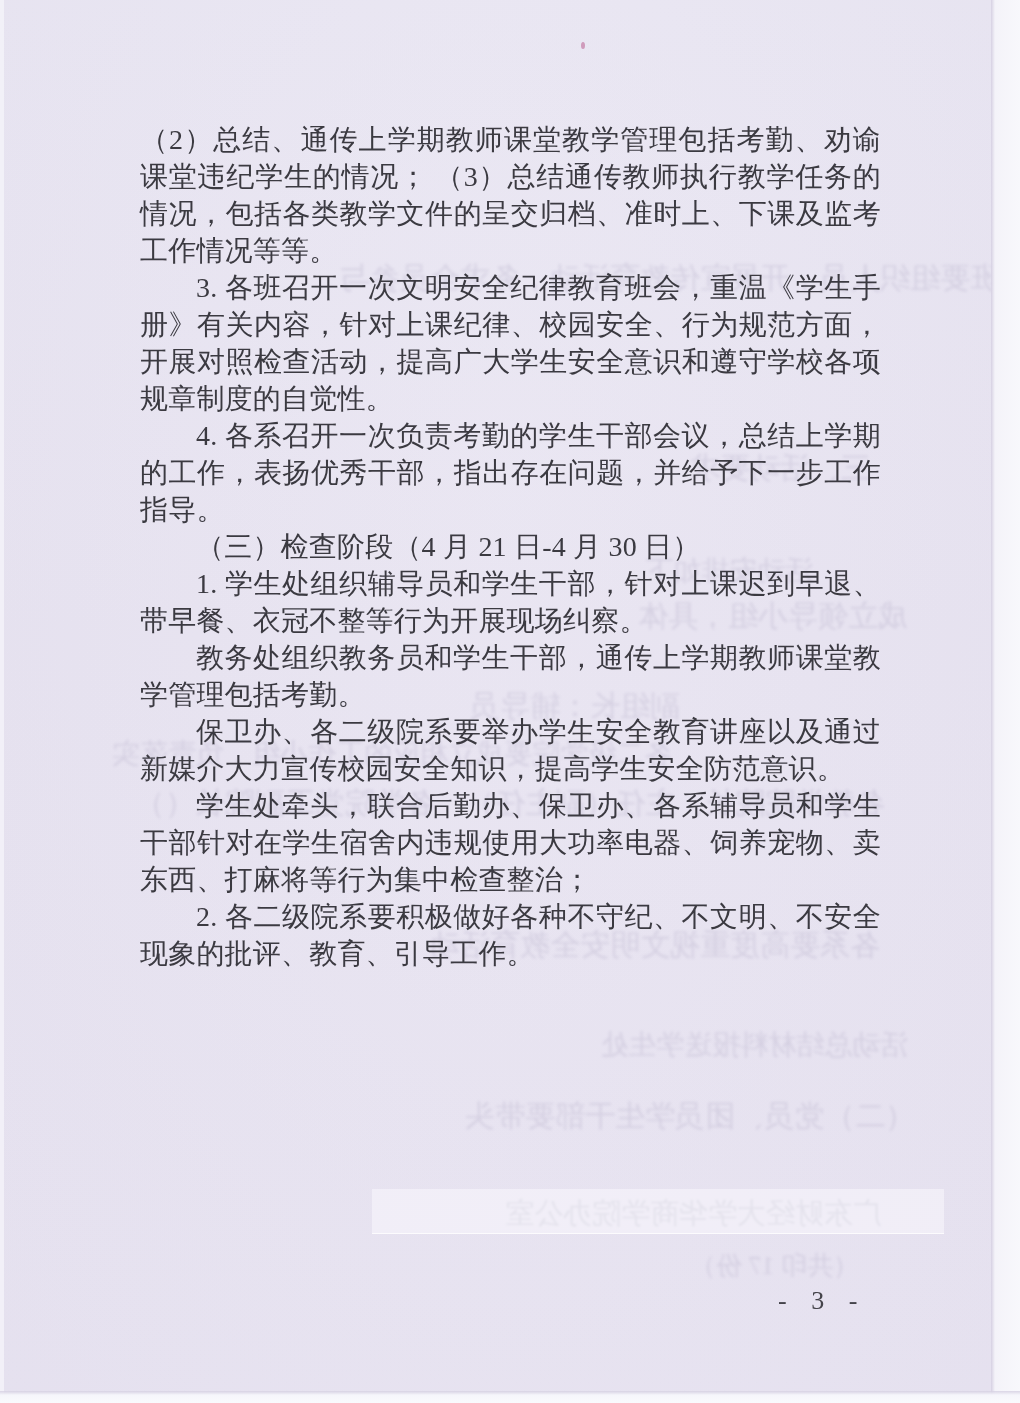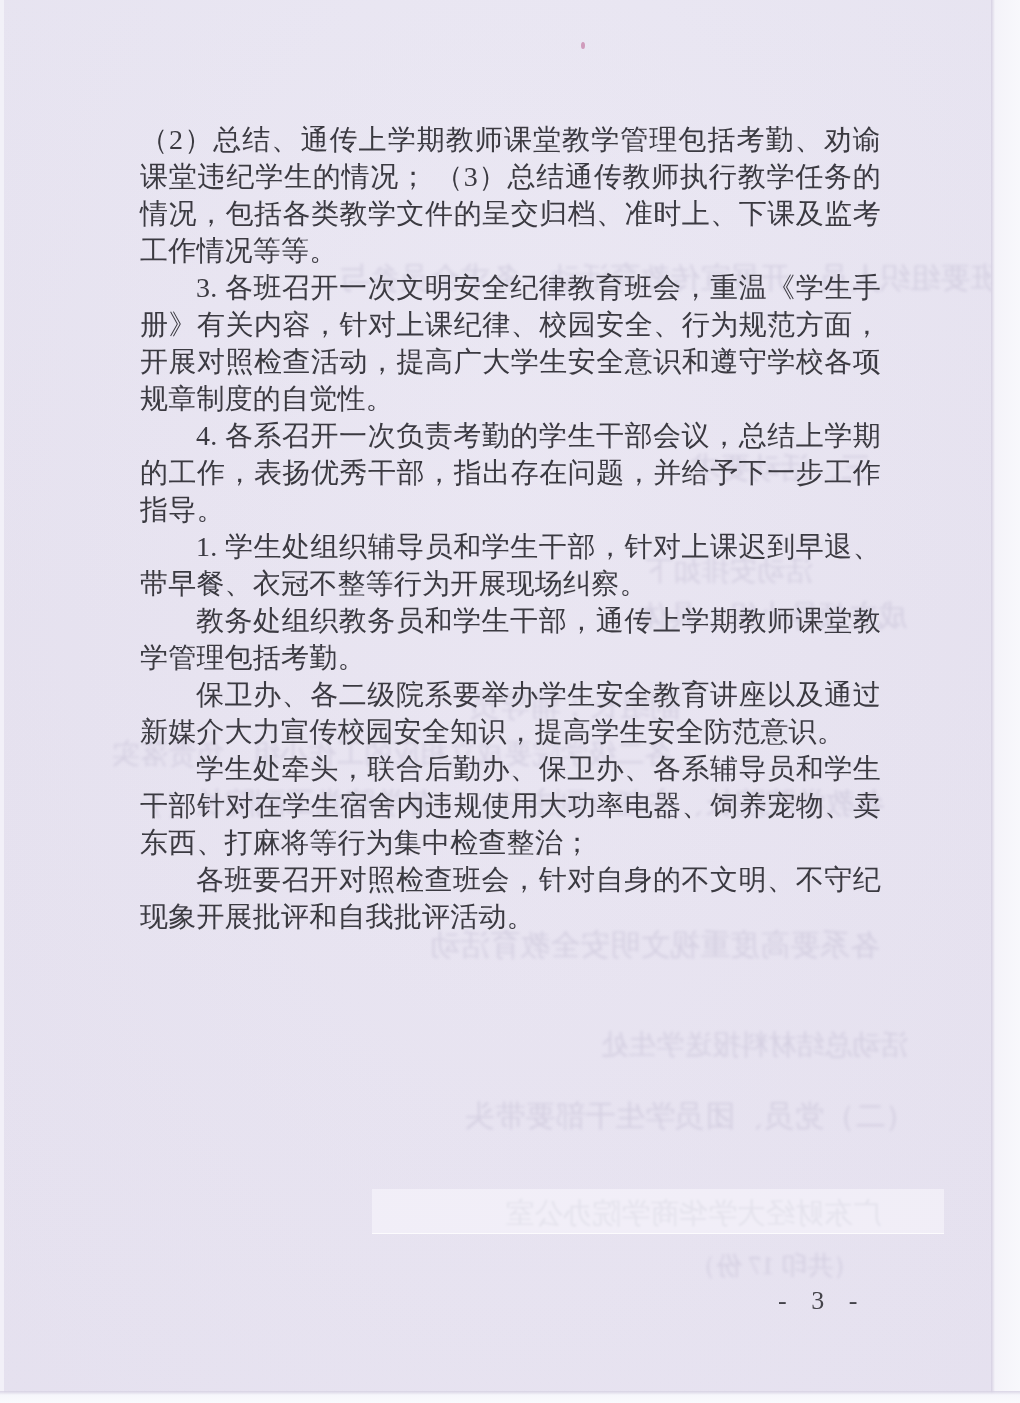--- a/index.html
+++ b/index.html
@@ -100,25 +100,26 @@
     <div class="ghost g-strong" style="top:1194px;left:505px;font-size:29px">广东财经大学华商学院办公室</div>
     <div class="ghost" style="top:1248px;left:690px;font-size:26px">（共印 17 份）</div>
   </div>
 
   <div class="band"></div>
 
   <div class="content">
     <p class="para">（2）总结、通传上学期教师课堂教学管理包括考勤、劝谕课堂违纪学生的情况； （3）总结通传教师执行教学任务的情况，包括各类教学文件的呈交归档、准时上、下课及监考工作情况等等。</p>
     <p class="para indent">3. 各班召开一次文明安全纪律教育班会，重温《学生手册》有关内容，针对上课纪律、校园安全、行为规范方面，开展对照检查活动，提高广大学生安全意识和遵守学校各项规章制度的自觉性。</p>
     <p class="para indent">4. 各系召开一次负责考勤的学生干部会议，总结上学期的工作，表扬优秀干部，指出存在问题，并给予下一步工作指导。</p>
+    <p class="para indent">（三）检查阶段（4 月 21 日-4 月 30 日）</p>
     <p class="para indent">1. 学生处组织辅导员和学生干部，针对上课迟到早退、带早餐、衣冠不整等行为开展现场纠察。</p>
     <p class="para indent">教务处组织教务员和学生干部，通传上学期教师课堂教学管理包括考勤。</p>
     <p class="para indent">保卫办、各二级院系要举办学生安全教育讲座以及通过新媒介大力宣传校园安全知识，提高学生安全防范意识。</p>
     <p class="para indent">学生处牵头，联合后勤办、保卫办、各系辅导员和学生干部针对在学生宿舍内违规使用大功率电器、饲养宠物、卖东西、打麻将等行为集中检查整治；</p>
-    <p class="para indent">各班要召开对照检查班会，针对自身的不文明、不守纪现象开展批评和自我批评活动。</p>
+    <p class="para indent">2. 各二级院系要积极做好各种不守纪、不文明、不安全现象的批评、教育、引导工作。</p>
   </div>
 
   <div class="page-number">- 3 -</div>
 
   <div class="speck"></div>
 
   <div class="edge edge-left"></div>
   <div class="edge edge-right"></div>
   <div class="edge edge-bottom"></div>
 

